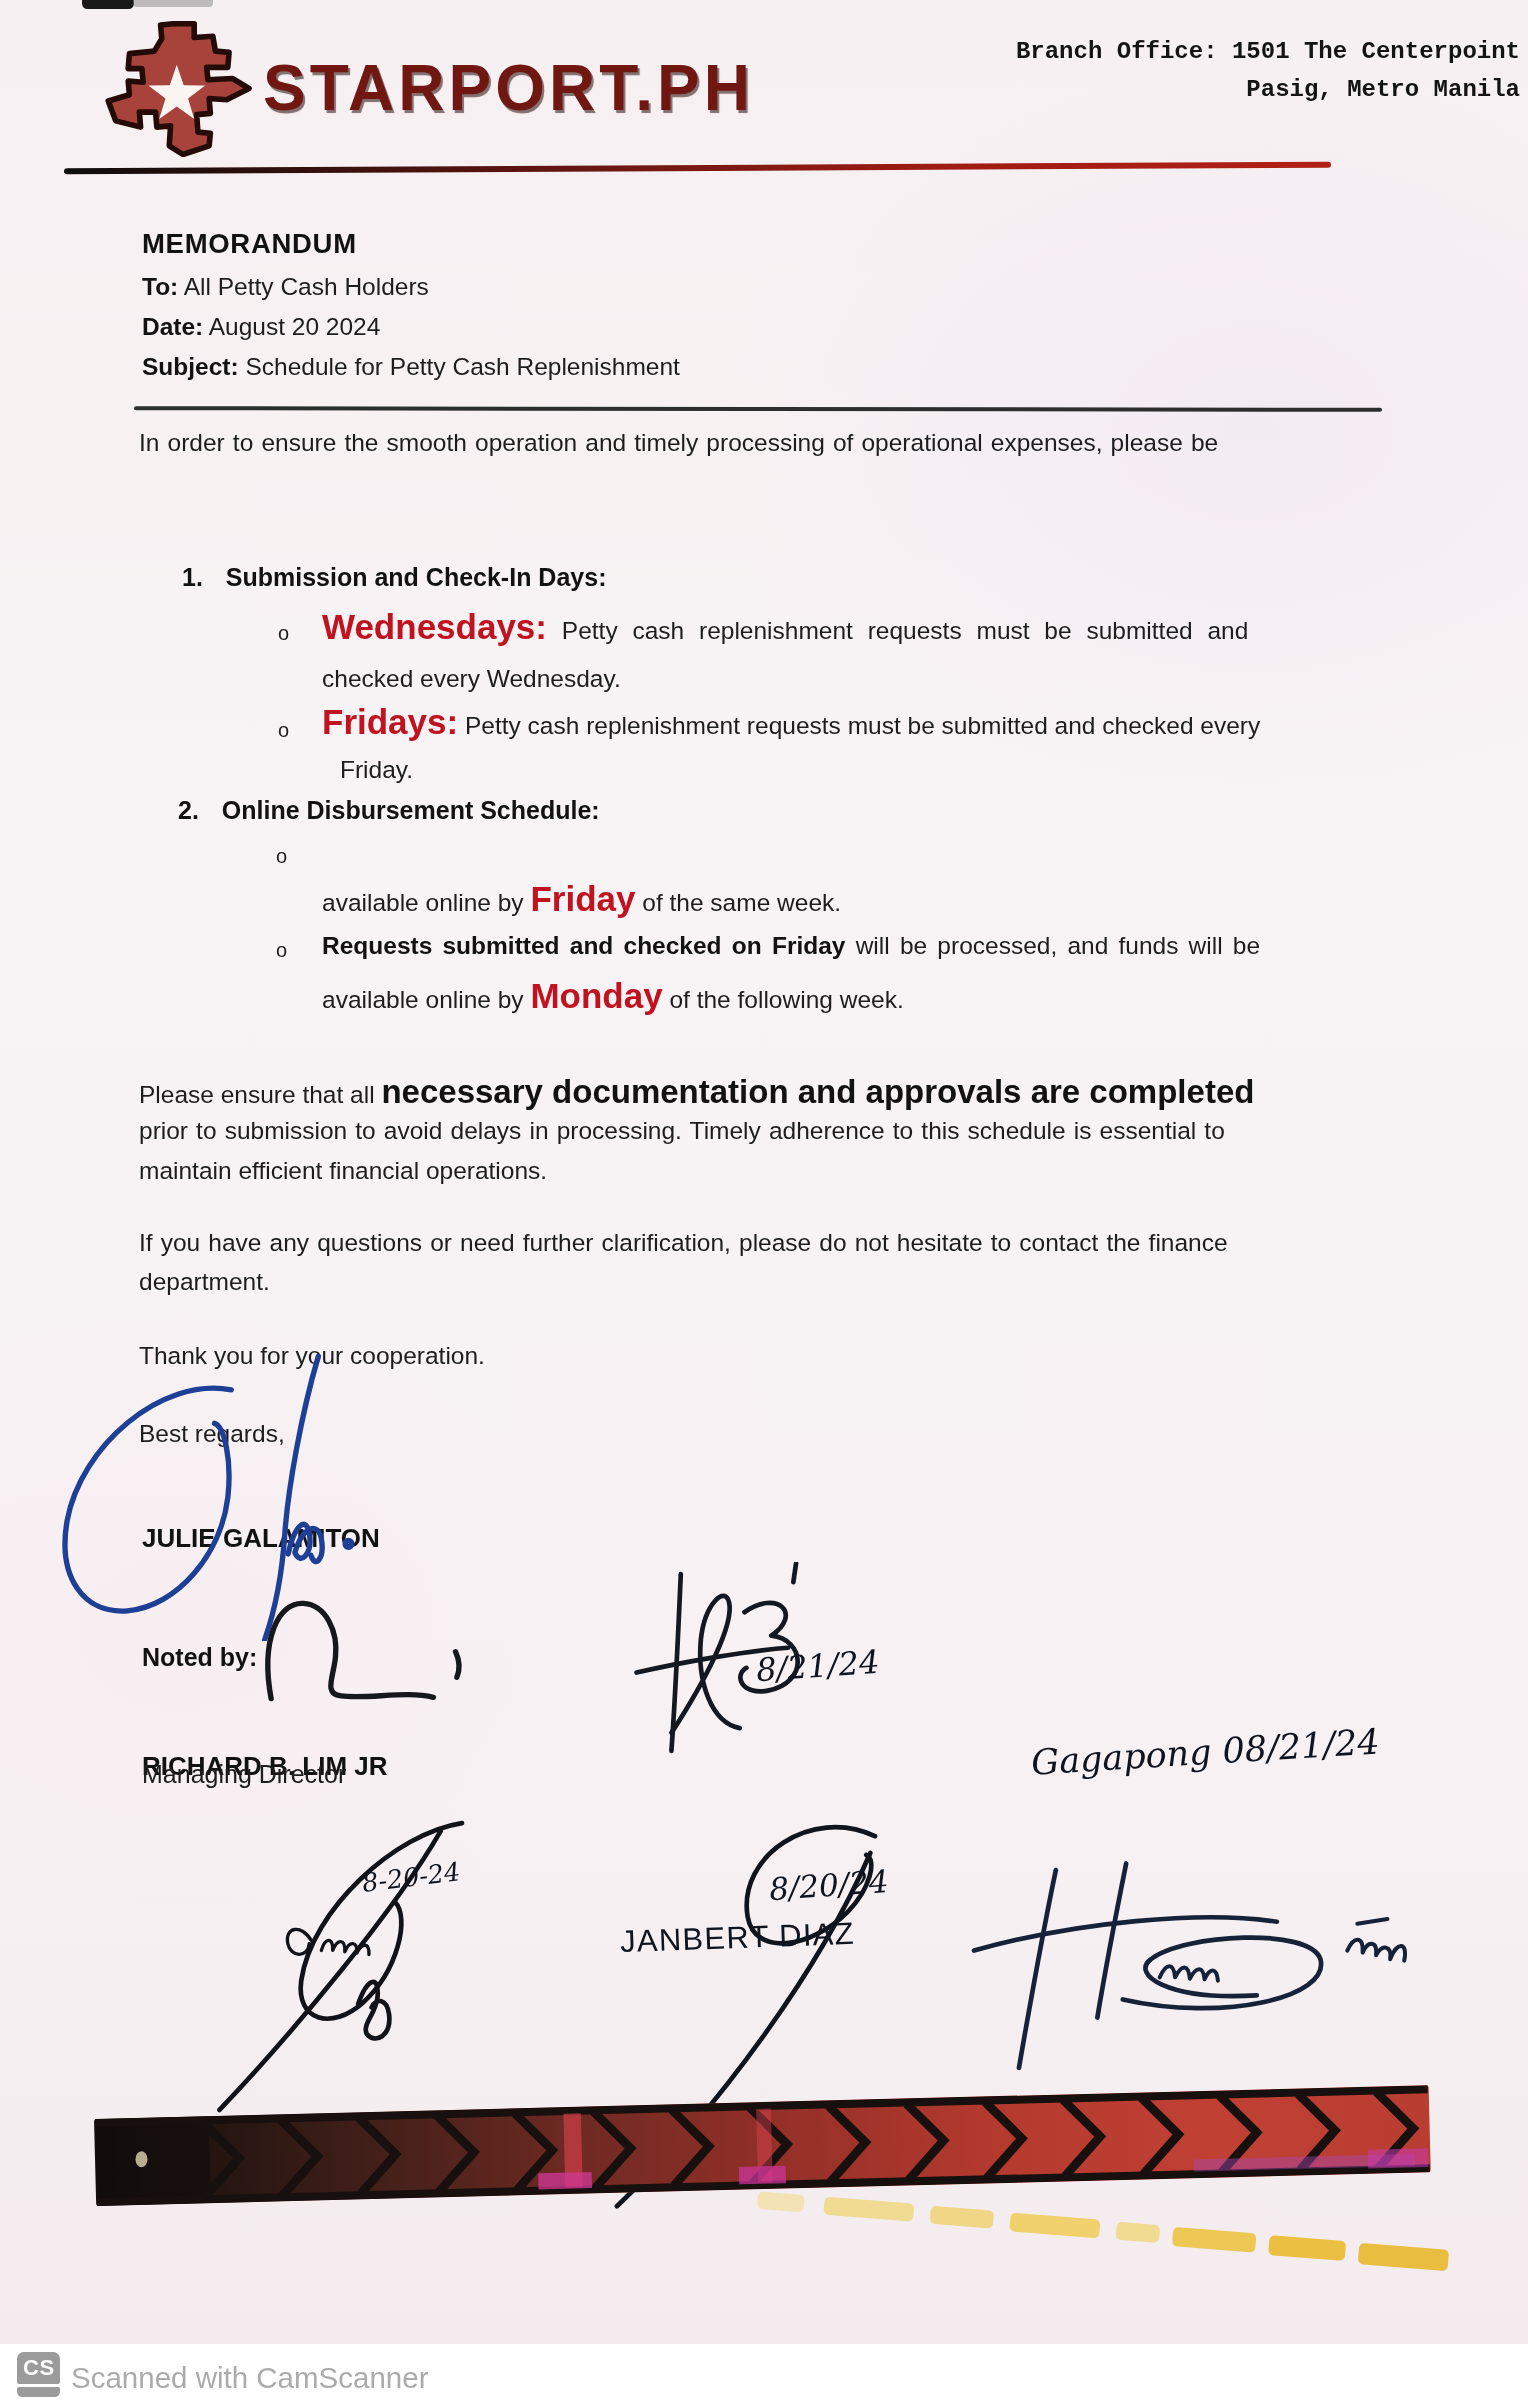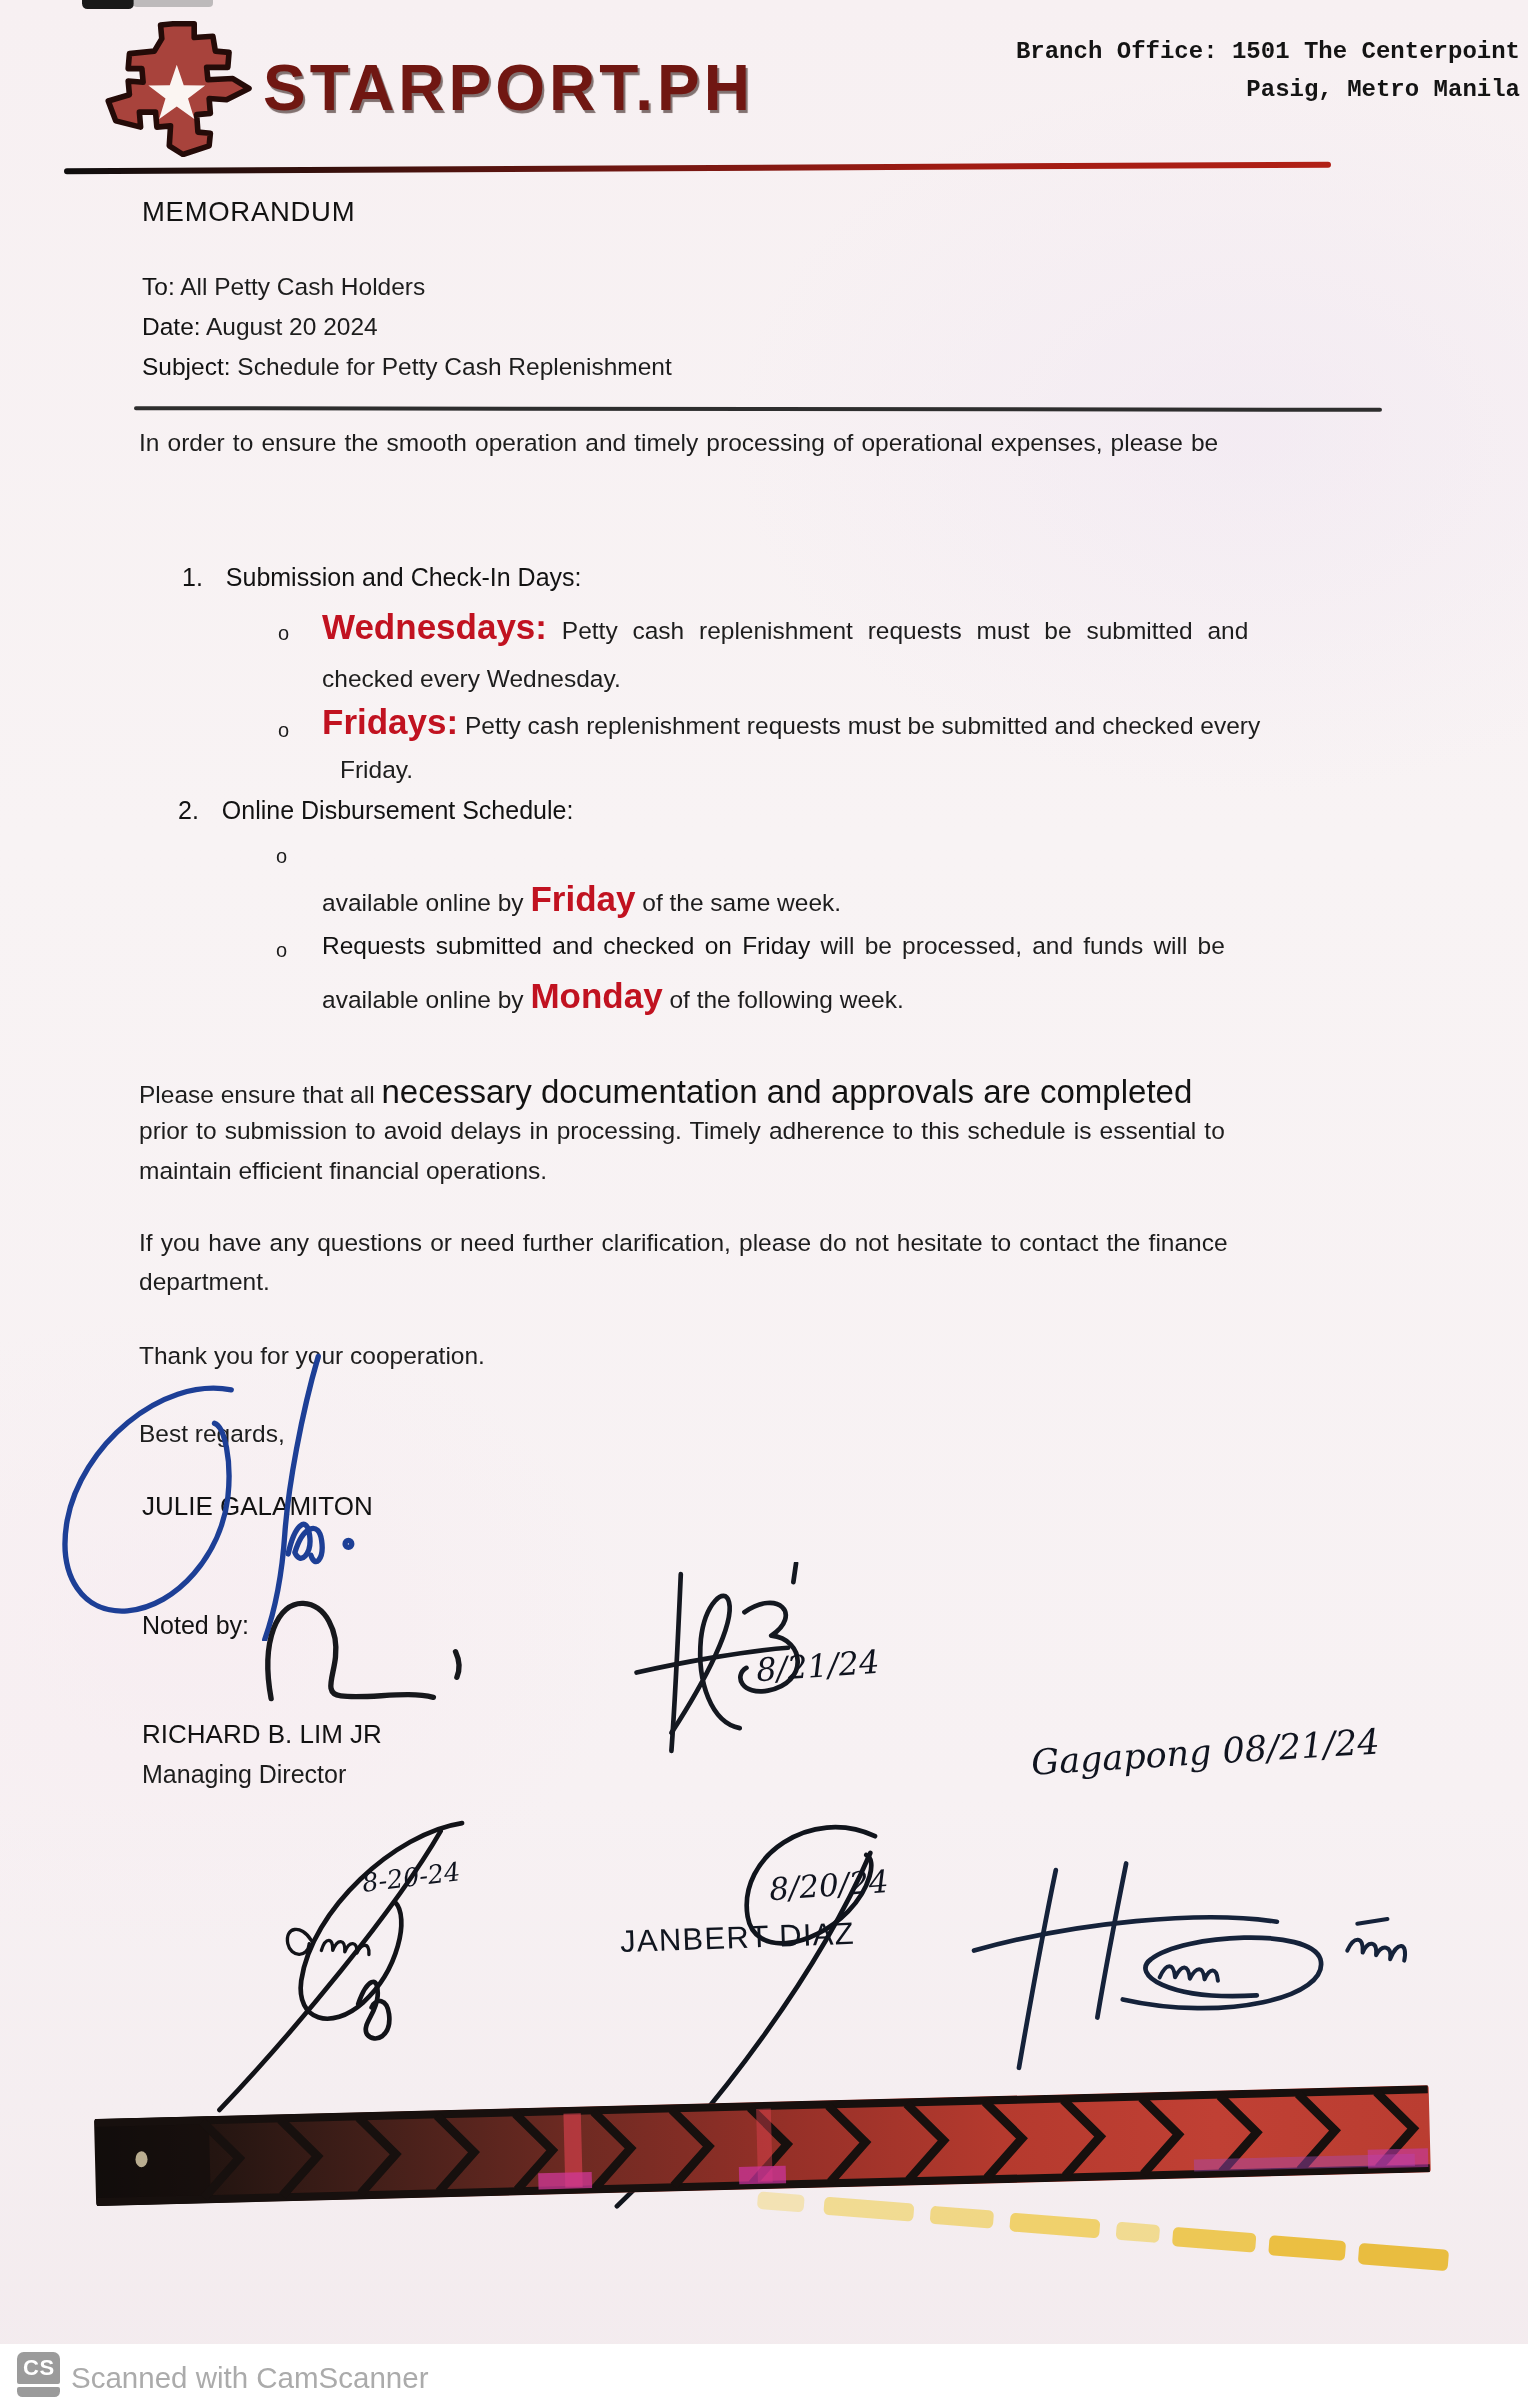--- a/index.html
+++ b/index.html
@@ -5,21 +5,21 @@
   html,body{margin:0;padding:0;background:#ffffff;}
   #paper{
     position:relative;width:1528px;height:2401px;overflow:hidden;
     background:
       radial-gradient(871px 603px at 82% 18%, rgba(238,228,242,.45), transparent 60%),
       radial-gradient(737px 536px at 12% 68%, rgba(247,235,240,.55), transparent 60%),
       linear-gradient(180deg,#f7f0f2 0%,#f8f3f4 35%,#f7f1f3 75%,#f3ebee 100%);
     font-family:"Liberation Sans",sans-serif;color:#1d1d1d;
   }
   .t{position:absolute;white-space:nowrap;line-height:1;}
-  .b{font-weight:normal;color:#121212;}
+  .b{font-weight:bold;color:#121212;margin-top:32px;}
   .red{color:#c11220;font-weight:bold;}
   .sz36{font-size:24.5px;}
   .sz37{font-size:25px;}
   .sz39{font-size:26px;}
   .sz41{font-size:27.5px;letter-spacing:0.7px;}
   .big50{font-size:34px;}
   .big52{font-size:35px;}
   .big43{font-size:33px;}
   .ws12{word-spacing:8px;}
   .ws5{word-spacing:3.4px;}

